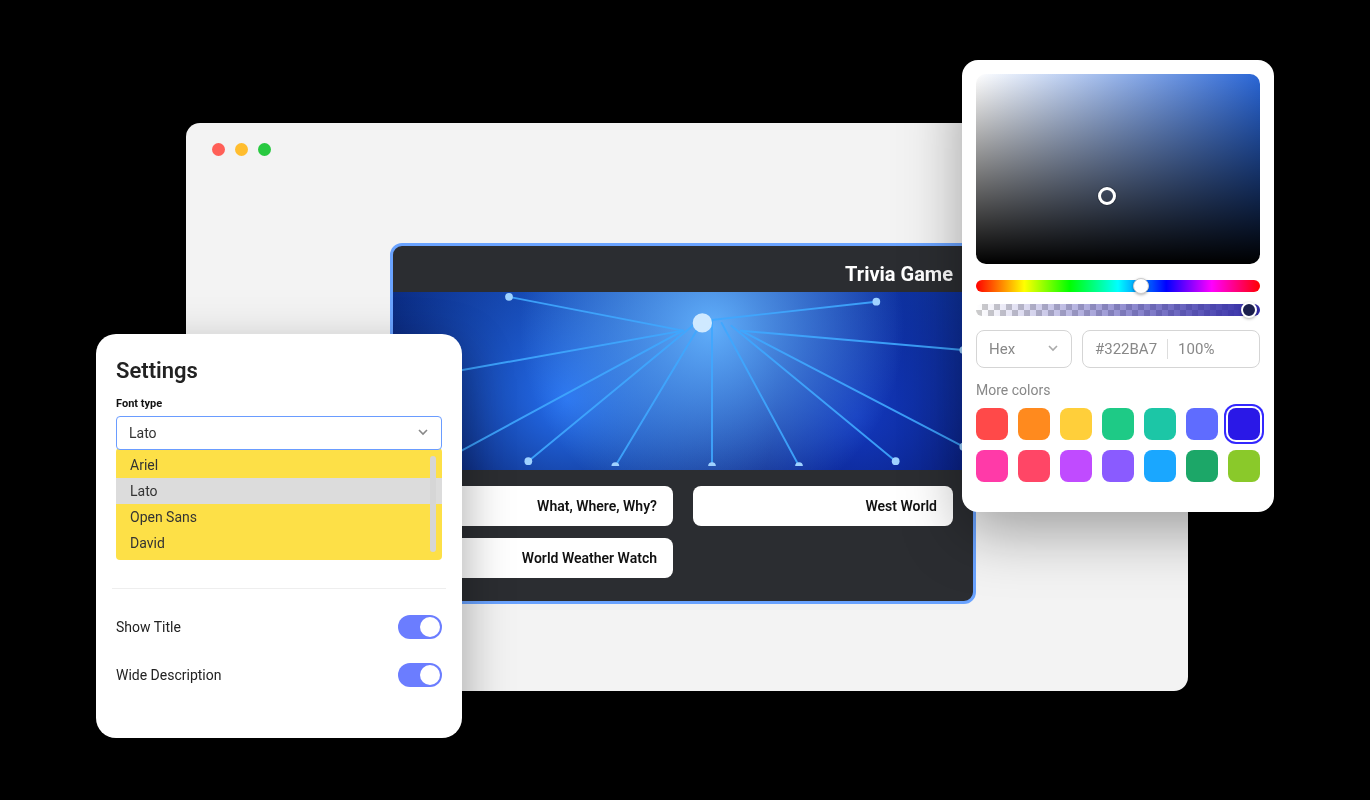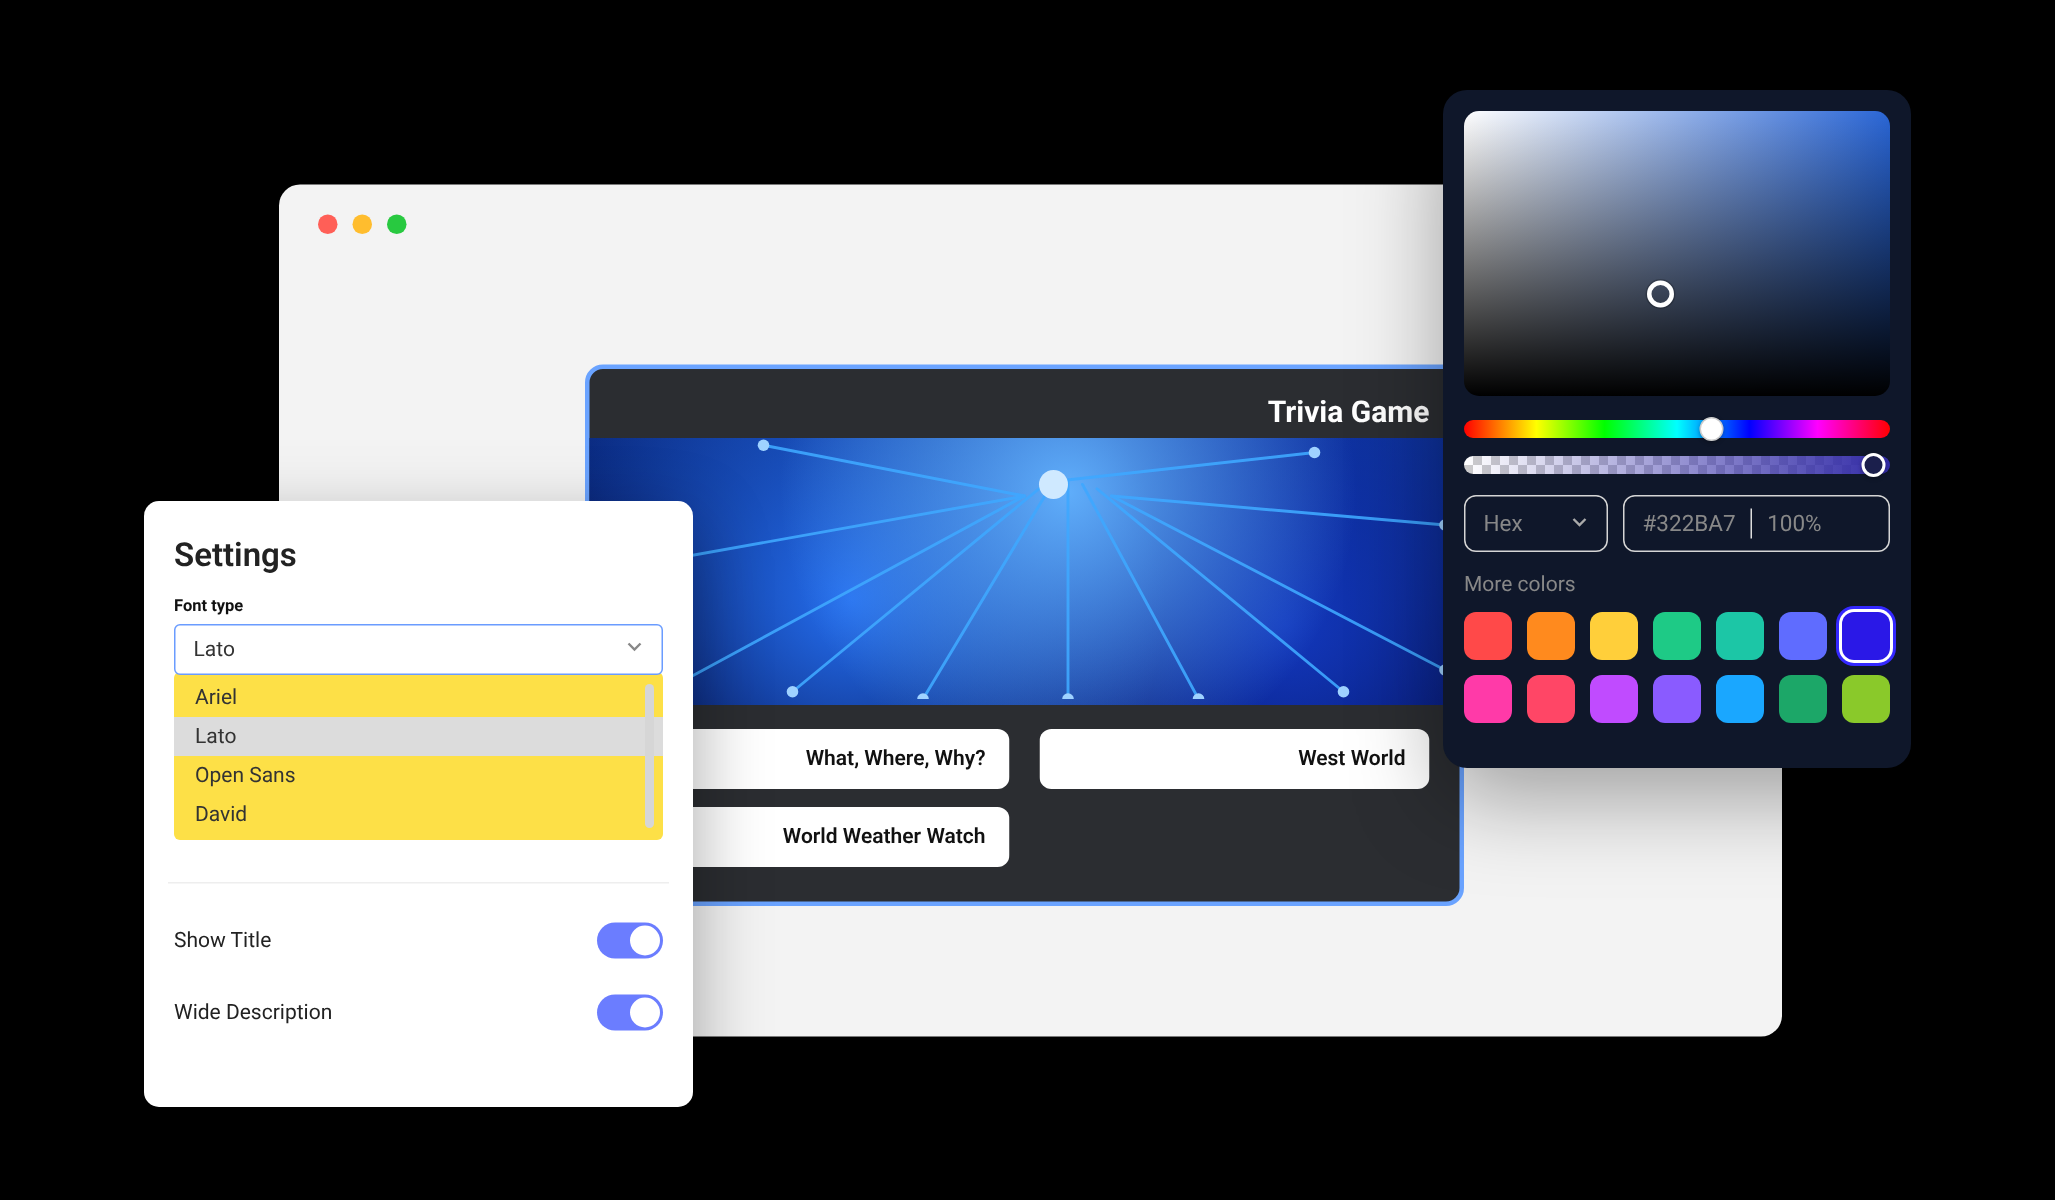--- a/index.html
+++ b/index.html
@@ -79,21 +79,21 @@
   }
 
   
   .settings {
     position: absolute;
     left: 96px;
     top: 334px;
     width: 366px;
     height: 404px;
     background: #fff;
-    border-radius: 10px;
+    border-radius: 20px;
     box-shadow: 0 18px 50px rgba(0,0,0,.35);
     padding: 24px 20px;
     color: #222;
   }
   .settings h2 { font-size: 22px; font-weight: 600; margin-bottom: 14px; }
   .field-label { font-size: 11px; font-weight: 700; margin-bottom: 6px; color:#111; }
   .select {
     border: 1px solid #6a9cff;
     border-radius: 4px;
     height: 34px;
@@ -157,21 +157,21 @@
     background:#fff;
   }
 
   
   .picker {
     position: absolute;
     right: 96px;
     top: 60px;
     width: 312px;
     height: 452px;
-    background: #0f172a;
+    background: #ffffff;
     border-radius: 16px;
     box-shadow: 0 20px 60px rgba(0,0,0,.35);
     padding: 14px;
     color:#333;
   }
   .satval {
     width: 100%;
     height: 190px;
     border-radius: 10px;
     background:

